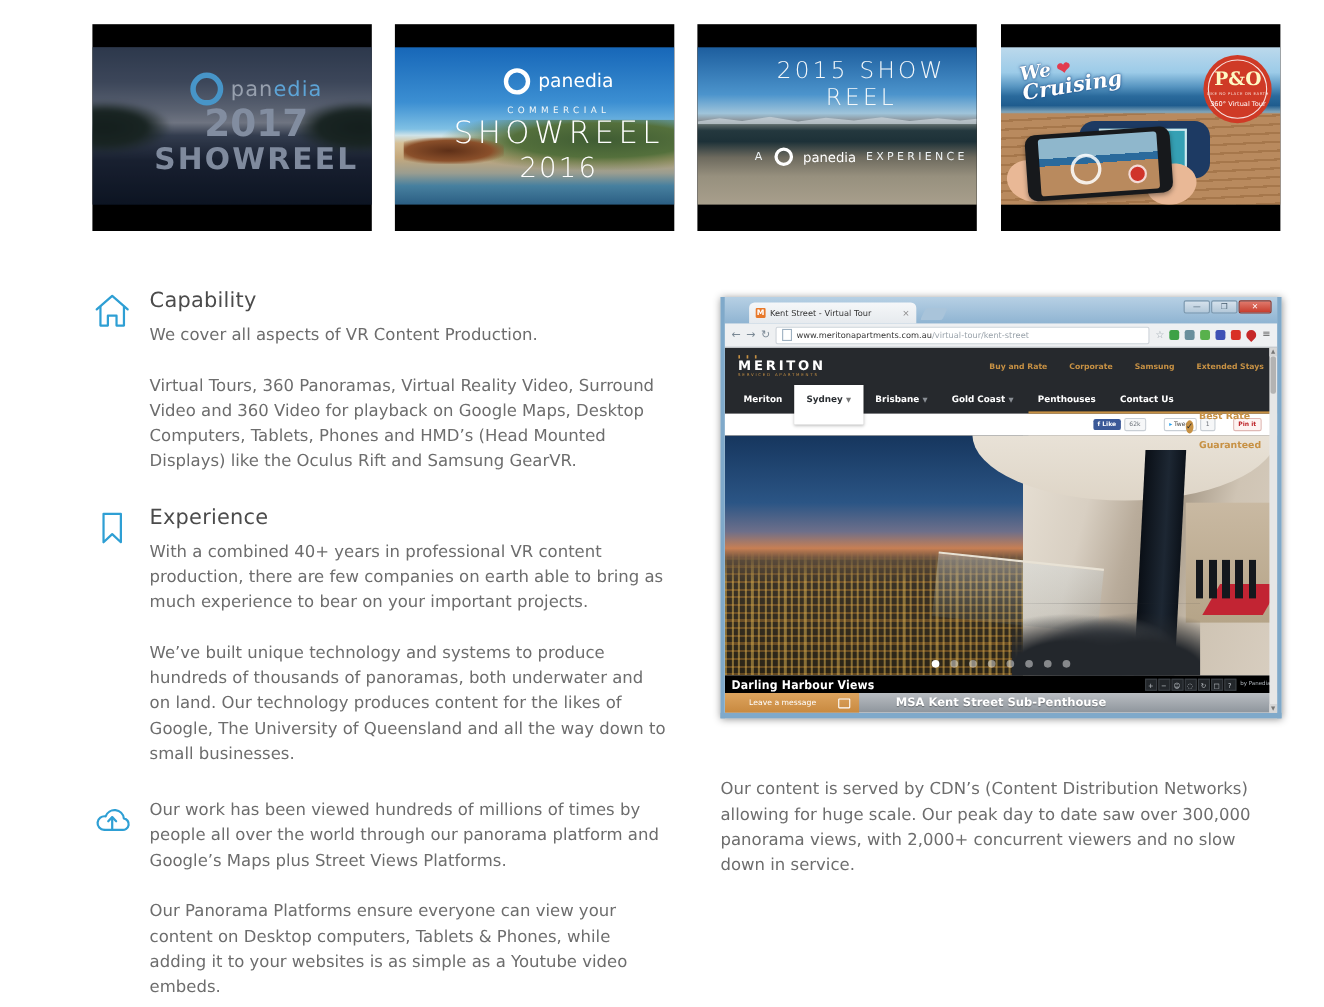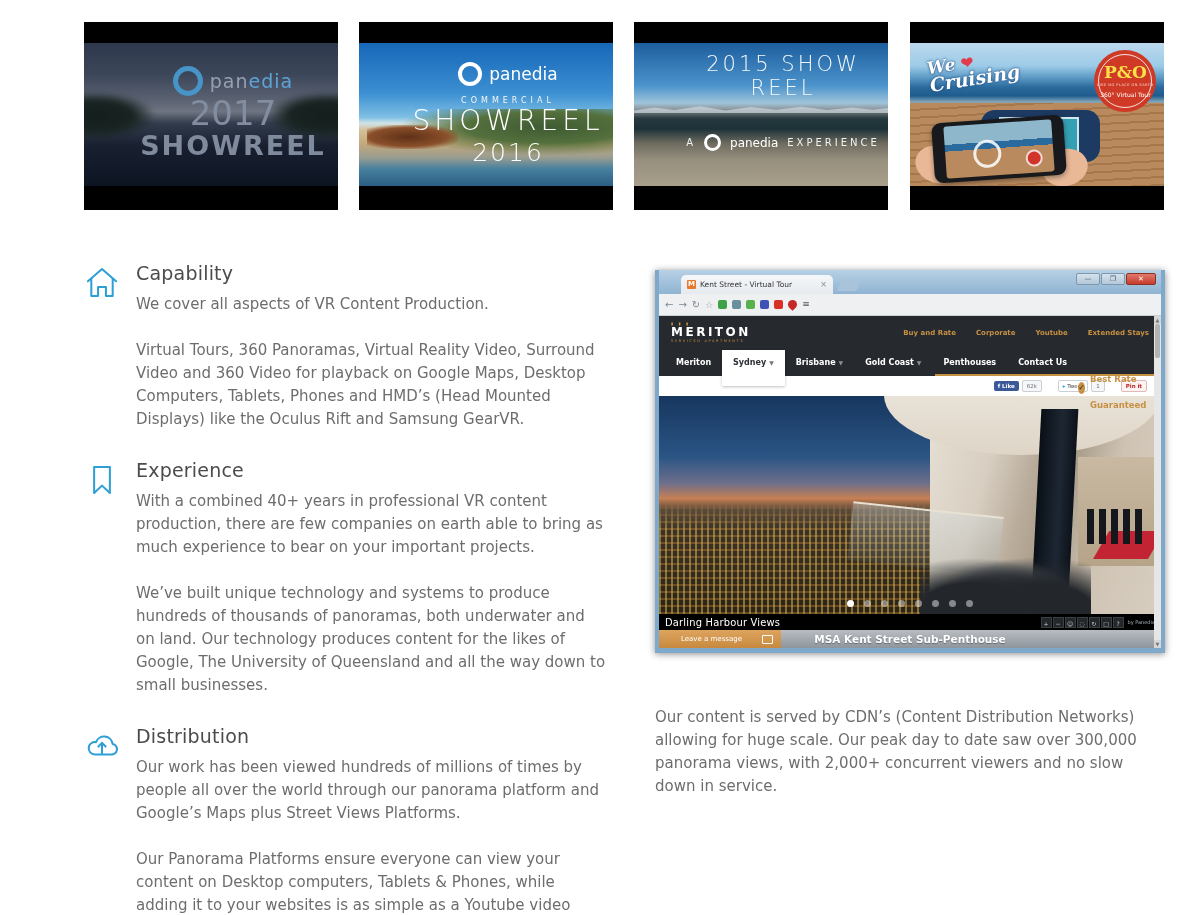--- a/index.html
+++ b/index.html
@@ -17,21 +17,21 @@
   .t1 .treeL,.t1 .treeR{position:absolute;top:34%;width:34%;height:34%;filter:blur(2px);}
   .t1 .treeL{left:-6%;background:radial-gradient(ellipse at 30% 50%,#1c2a23 0%,#24332b 45%,transparent 72%);}
   .t1 .treeR{right:-6%;background:radial-gradient(ellipse at 70% 50%,#1c2a23 0%,#24332b 45%,transparent 72%);}
   .t1 .shade{position:absolute;inset:0;background:rgba(8,12,22,.38);}
   .tcontent{position:absolute;inset:0;display:flex;flex-direction:column;align-items:center;justify-content:center;text-align:center;padding-left:44px;}
   .logorow{display:flex;align-items:center;gap:7px;}
   .ring{display:inline-block;border-radius:50%;}
   .t1 .ring{width:20px;height:20px;border:5px solid #4795c8;}
   .t1 .wordmark{font-size:19px;letter-spacing:1px;}
   .t1 .wm-a{color:#97a0ae}.t1 .wm-b{color:#5da4d6}
-  .t1 .yr{font-size:34px;font-weight:normal;color:#828da0;margin-top:0;line-height:1;}
+  .t1 .yr{font-size:34px;font-weight:bold;color:#828da0;margin-top:0;line-height:1;}
   .t1 .sr{font-size:27px;font-weight:bold;color:#7f8a9d;letter-spacing:2px;line-height:1.2;}
   .t2 .frame{background:linear-gradient(180deg,#1767b8 0%,#3c8fd2 35%,#7fc0e4 52%,#cfe3e8 56%,#d6c097 61%,#c5a97d 70%,#9a9d90 80%,#47809f 88%,#2b5e83 100%);}
   .t2 .hill{position:absolute;right:-12%;top:46%;width:95%;height:32%;background:radial-gradient(ellipse at 60% 40%,#3f5c33 0%,#54703c 40%,transparent 72%);}
   .t2 .wreck{position:absolute;left:3%;top:57%;width:36%;height:17%;background:radial-gradient(ellipse at 45% 50%,#5e3018 0%,#8a4f2a 55%,transparent 78%);}
   .t2 .ring{width:16px;height:16px;border:4px solid #fff;}
   .t2 .wordmark{font-size:17px;color:#fff;}
   .t2 .kicker{font-size:8px;color:#f2f6f8;letter-spacing:4px;margin-top:10px;}
   .t2 .big{font-size:28px;font-weight:300;color:#fff;letter-spacing:4px;line-height:1.15;}
   .t2 .yr{font-size:25px;font-weight:300;color:#fff;letter-spacing:2px;}
   .t3 .frame{background:linear-gradient(180deg,#1d5e9e 0%,#4c94cc 30%,#9fc4da 42%,#8e9aa2 46%,#5d6a6a 49%,#24383e 53%,#1d3138 60%,#6d6a5e 70%,#97907e 82%,#a89f8c 100%);}
@@ -57,21 +57,21 @@
   .t4 .reddot{position:absolute;right:10%;top:55%;width:13px;height:13px;background:#d0342a;border-radius:50%;border:2px solid #f3d9d5;}
   .t4 .script{position:absolute;left:7%;top:7%;transform:rotate(-9deg);color:#fff;
     font-family:"DejaVu Serif","Liberation Serif",serif;font-style:italic;font-weight:bold;
     text-shadow:0 0 3px #1d4f8a,0 0 1px #1d4f8a;line-height:.95;}
   .t4 .script .l1{font-size:17px;}
   .t4 .script .heart{color:#e23b4e;font-style:normal;text-shadow:none;font-size:15px;}
   .t4 .script .l2{font-size:19px;}
   .t4 .badge{position:absolute;right:3%;top:5%;width:62px;height:62px;background:#cf3a26;border-radius:50%;
     display:flex;flex-direction:column;align-items:center;justify-content:center;text-align:center;}
   .t4 .badge .inner{position:absolute;inset:4px;border:1px solid rgba(255,255,255,.85);border-radius:50%;}
-  .t4 .badge .po{font-family:"DejaVu Serif","Liberation Serif",serif;font-weight:bold;color:#fde047;font-size:17px;line-height:1;}
+  .t4 .badge .po{font-family:"DejaVu Serif","Liberation Serif",serif;font-weight:bold;color:#fef9c3;font-size:17px;line-height:1;}
   .t4 .badge .tiny{font-size:3.5px;color:#f6d9cf;letter-spacing:.5px;margin-top:2px;}
   .t4 .badge .vt{font-size:6px;color:#fff;margin-top:4px;}
 
   
   .sections{position:absolute;left:84px;top:262px;width:522px;}
   .section{position:relative;padding-left:52px;margin-bottom:28px;}
   .sec-icon{position:absolute;left:0;top:3px;width:36px;height:36px;}
   .section h2{margin:0 0 9px 0;font-size:19px;font-weight:400;color:#4b4b4b;letter-spacing:.2px;}
   .section p{margin:0 0 23px 0;font-size:15px;line-height:23px;color:#6d6d6d;}
   .section p:last-child{margin-bottom:0;}
@@ -147,21 +147,21 @@
   .chairs{position:absolute;right:6%;top:52%;width:26%;height:16%;
     background:repeating-linear-gradient(90deg,#14181d 0 7px,transparent 7px 12px);}
   .railing{position:absolute;left:38%;top:52%;width:30%;height:26%;border-top:2px solid #e8e2d5;
     background:linear-gradient(180deg,rgba(210,220,225,.35),rgba(120,140,150,.15));transform:rotate(6deg);}
   .tblchairs{position:absolute;left:52%;bottom:-4%;width:34%;height:34%;
     background:radial-gradient(ellipse at 30% 80%,#23272c 0 30%,transparent 60%),radial-gradient(ellipse at 70% 85%,#23272c 0 32%,transparent 62%),radial-gradient(ellipse at 50% 60%,#6a6f74 0 28%,transparent 55%);}
   .dots{position:absolute;left:50%;bottom:7px;transform:translateX(-50%);display:flex;gap:10px;z-index:2;}
   .dot{width:7px;height:7px;border-radius:50%;background:rgba(255,255,255,.45);}
   .dot.on{background:#fff;}
   .m-caption{height:16px;background:#000;display:flex;align-items:center;padding:0 6px;flex:none;}
-  .cap-title{color:#fff;font-size:11px;font-weight:normal;letter-spacing:.2px;font-family:"DejaVu Sans Condensed","DejaVu Sans",sans-serif;}
+  .cap-title{color:#fff;font-size:11px;font-weight:bold;letter-spacing:.2px;font-family:"DejaVu Sans Condensed","DejaVu Sans",sans-serif;}
   .cap-tools{margin-left:auto;display:flex;align-items:center;gap:1px;}
   .ctool{width:11px;height:11px;background:#23272b;color:#c5cacf;font-size:6px;line-height:11px;text-align:center;border:1px solid #3a3f44;box-sizing:border-box;}
   .credit{color:#aeb4ba;font-size:5px;margin-left:3px;}
   .m-footer{height:18px;background:linear-gradient(180deg,#b9bdc2,#8e959c);position:relative;display:flex;align-items:center;justify-content:center;flex:none;}
   .m-subtitle{color:#fff;font-size:10.5px;font-weight:bold;text-shadow:0 1px 1px rgba(0,0,0,.35);}
   .chattab{position:absolute;left:0;top:0;height:100%;width:122px;background:linear-gradient(#dda45f,#c8893f);
     display:flex;align-items:center;padding:0 8px;box-sizing:border-box;gap:6px;}
   .chattab .lbl{color:#fff;font-size:7px;font-weight:normal;flex:1;text-align:center;}
   .popout{width:9px;height:7px;border:1px solid #fff;border-radius:1px;}
   .scrollbar{position:absolute;right:0;top:0;bottom:0;width:7px;background:#e6e6e6;z-index:5;}
@@ -273,21 +273,20 @@
   </div>
 
   <div class="section">
     <span class="sec-icon">
       <svg viewBox="0 0 32 32" width="36" height="36" fill="none" stroke="#2e9fd4" stroke-width="1.8" stroke-linecap="round" stroke-linejoin="round">
         <path d="M9.5 23.5 a5.5 5.5 0 1 1 1.2 -10.9 A7.6 7.6 0 0 1 25.4 14.2 a4.6 4.6 0 0 1 -1.6 9.3 H10"></path>
         <path d="M16 22.5 V13.5"></path>
         <path d="M12.8 16.5 L16 13.2 L19.2 16.5"></path>
       </svg>
     </span>
-    <h2>Distribution</h2>
     <p>Our work has been viewed hundreds of millions of times by people all over the world through our panorama platform and Google’s Maps plus Street Views Platforms.</p>
     <p>Our Panorama Platforms ensure everyone can view your content on Desktop computers, Tablets &amp; Phones, while adding it to your websites is as simple as a Youtube video embeds.</p>
   </div>
 
 </div>
 
 <div class="browser">
 
   <div class="titlebar">
     <div class="tab">
@@ -300,20 +299,24 @@
       <span class="winbtn">—</span>
       <span class="winbtn">❐</span>
       <span class="winbtn close">✕</span>
     </div>
   </div>
 
   <div class="chrometools">
     <span class="navarrow">←</span>
     <span class="navarrow">→</span>
     <span class="navarrow">↻</span>
+    <div class="urlbox">
+      <span class="doc-ico"></span>
+      <span class="url"><span class="dom">www.meritonapartments.com.au</span><span class="path">/virtual-tour/kent-street</span></span>
+    </div>
     <span class="star">☆</span>
     <span class="ext" style="background:#3da147"></span>
     <span class="ext" style="background:#6a8f9c"></span>
     <span class="ext" style="background:#58b14c"></span>
     <span class="ext" style="background:#3f51b5"></span>
     <span class="ext" style="background:#d93025"></span>
     <span class="ext" style="background:#c62828;border-radius:50% 50% 50% 0;transform:rotate(-45deg)"></span>
     <span class="menu-ico">≡</span>
   </div>
 
@@ -321,21 +324,21 @@
 
     <div class="m-header">
       <div class="m-logo">
         <span class="crown">▮ ▮ ▮</span>
         <span class="name">MERITON</span>
         <span class="sub">SERVICED APARTMENTS</span>
       </div>
       <div class="m-toplinks">
         <span>Buy and Rate</span>
         <span>Corporate</span>
-        <span>Youtube</span>
+        <span>Samsung</span>
         <span>Extended Stays</span>
       </div>
     </div>
 
     <div class="m-nav">
       <span class="item">Meriton</span>
       <span class="item active"><span>Sydney</span><span class="car">▼</span></span>
       <span class="item"><span>Brisbane</span><span class="car">▼</span></span>
       <span class="item"><span>Gold Coast</span><span class="car">▼</span></span>
       <span class="item">Penthouses</span>

